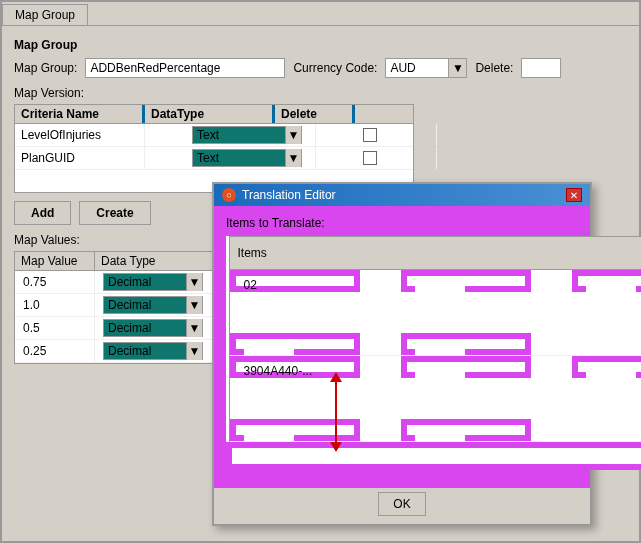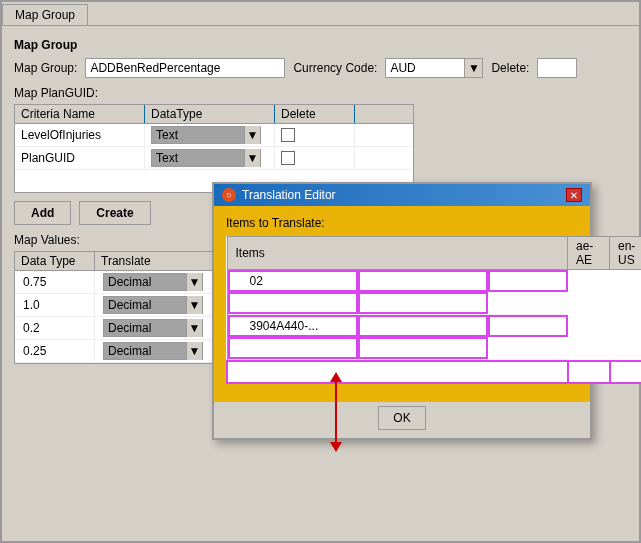--- a/index.html
+++ b/index.html
@@ -57,21 +57,21 @@
       background: white;
       height: 20px;
       padding: 0 4px;
     }
 
     .map-group-input {
       width: 200px;
     }
 
     .currency-input {
-      width: 80px;
+      width: 64px;
     }
 
     .version-input {
       width: 40px;
     }
 
     .criteria-section {
       margin-bottom: 8px;
     }
 
@@ -83,44 +83,45 @@
 
     .table-header {
       display: grid;
       grid-template-columns: 130px 130px 80px;
       background: #d4d0c8;
       border-bottom: 1px solid #999;
     }
 
     .table-header-cell {
       padding: 2px 6px;
-      border-right: 1px solid #0369a1;
-      font-weight: normal;
+      border-right: 3px solid #0369a1;
+      font-weight: bold;
     }
 
     .table-row {
       display: grid;
       grid-template-columns: 130px 130px 80px;
       border-bottom: 1px solid #eee;
+      gap: 41px;
     }
 
     .table-cell {
       padding: 2px 6px;
       border-right: 1px solid #eee;
       display: flex;
       align-items: center;
       gap: 2px;
       height: 22px;
     }
 
     .text-dropdown {
       display: flex;
       align-items: center;
       border: 1px solid #999;
-      background: #a3a3a3;
+      background: #0f766e;
       height: 18px;
       width: 110px;
     }
 
     .text-dropdown-label {
       flex: 1;
       padding: 0 4px;
     }
 
     .text-dropdown-arrow {
@@ -246,21 +247,21 @@
       color: white;
       font-size: 10px;
       display: flex;
       align-items: center;
       justify-content: center;
       cursor: pointer;
     }
 
     .dialog-body {
       padding: 10px 12px;
-      background: #eab308;
+      background: #d946ef;
     }
 
     .dialog-section-label {
       margin-bottom: 6px;
     }
 
     .dialog-table {
       width: 100%;
       border: 1px solid #999;
       background: white;
@@ -270,22 +271,22 @@
 
     .dialog-table th {
       background: #d4d0c8;
       border: 1px solid #999;
       padding: 2px 8px;
       font-weight: normal;
       text-align: left;
     }
 
     .dialog-table td {
-      border: 2px solid #d946ef;
-      padding: 2px 20px;
+      border: 6px solid #d946ef;
+      padding: 2px 8px;
       height: 22px;
     }
 
     .dialog-footer {
       display: flex;
       justify-content: center;
       padding: 4px 8px 8px;
     }
 
     .ok-btn {
@@ -354,21 +355,21 @@
       <span class="form-label">Currency Code:</span>
       <div style="display:flex;align-items:center;">
         <input class="form-input currency-input" type="text" value="AUD" style="">
         <div style="width:18px;height:20px;background:#d4d0c8;border:1px solid #999;border-left:none;display:flex;align-items:center;justify-content:center;cursor:pointer;">▼</div>
       </div>
       <span class="form-label">Delete:</span>
       <input class="form-input version-input" type="text" value="" style="">
     </div>
 
     <div class="criteria-section">
-      <div style="margin-bottom:4px;">Map PlanGUID:</div>
+      <div style="margin-bottom:4px;">Map Version:</div>
       <div class="table-container">
         <div class="table-header">
           <div class="table-header-cell">
             <span>Criteria Name</span>
           </div>
           <div class="table-header-cell">
             <span>DataType</span>
           </div>
           <div class="table-header-cell">
             <span>Delete</span>
@@ -409,20 +410,21 @@
 
     <div class="form-row" style="margin-top:6px;">
       <button class="btn">Add</button>
       <button class="btn">Create</button>
     </div>
 
     <div class="bottom-section">
       <div style="margin-bottom:4px;">Map Values:</div>
       <div class="map-values-table">
         <div class="mv-header">
+          <div class="mv-header-cell"><span>Map Value</span></div>
           <div class="mv-header-cell"><span>Data Type</span></div>
           <div class="mv-header-cell"><span>Translate</span></div>
           <div class="mv-header-cell"><span>Edit</span></div>
           <div class="mv-header-cell"><span>Delete</span></div>
           <div class="mv-header-cell"><span>PlanC</span></div>
         </div>
 
         <div class="mv-row">
           <div class="mv-cell">
               <span>0.75</span>
@@ -466,21 +468,21 @@
           <div class="mv-cell">
               <div class="checkbox"></div>
             </div>
           <div class="mv-cell">
               <span>3904/</span>
             </div>
         </div>
 
         <div class="mv-row">
           <div class="mv-cell">
-              <span>0.2</span>
+              <span>0.5</span>
             </div>
           <div class="mv-cell">
             <div class="text-dropdown" style="width:100px;">
               <span class="text-dropdown-label">Decimal</span>
               <div class="text-dropdown-arrow">▼</div>
             </div>
           </div>
           <div class="mv-cell" style="background:#cc0000;justify-content:center;">
             <button class="translate-btn">...</button>
           </div>

